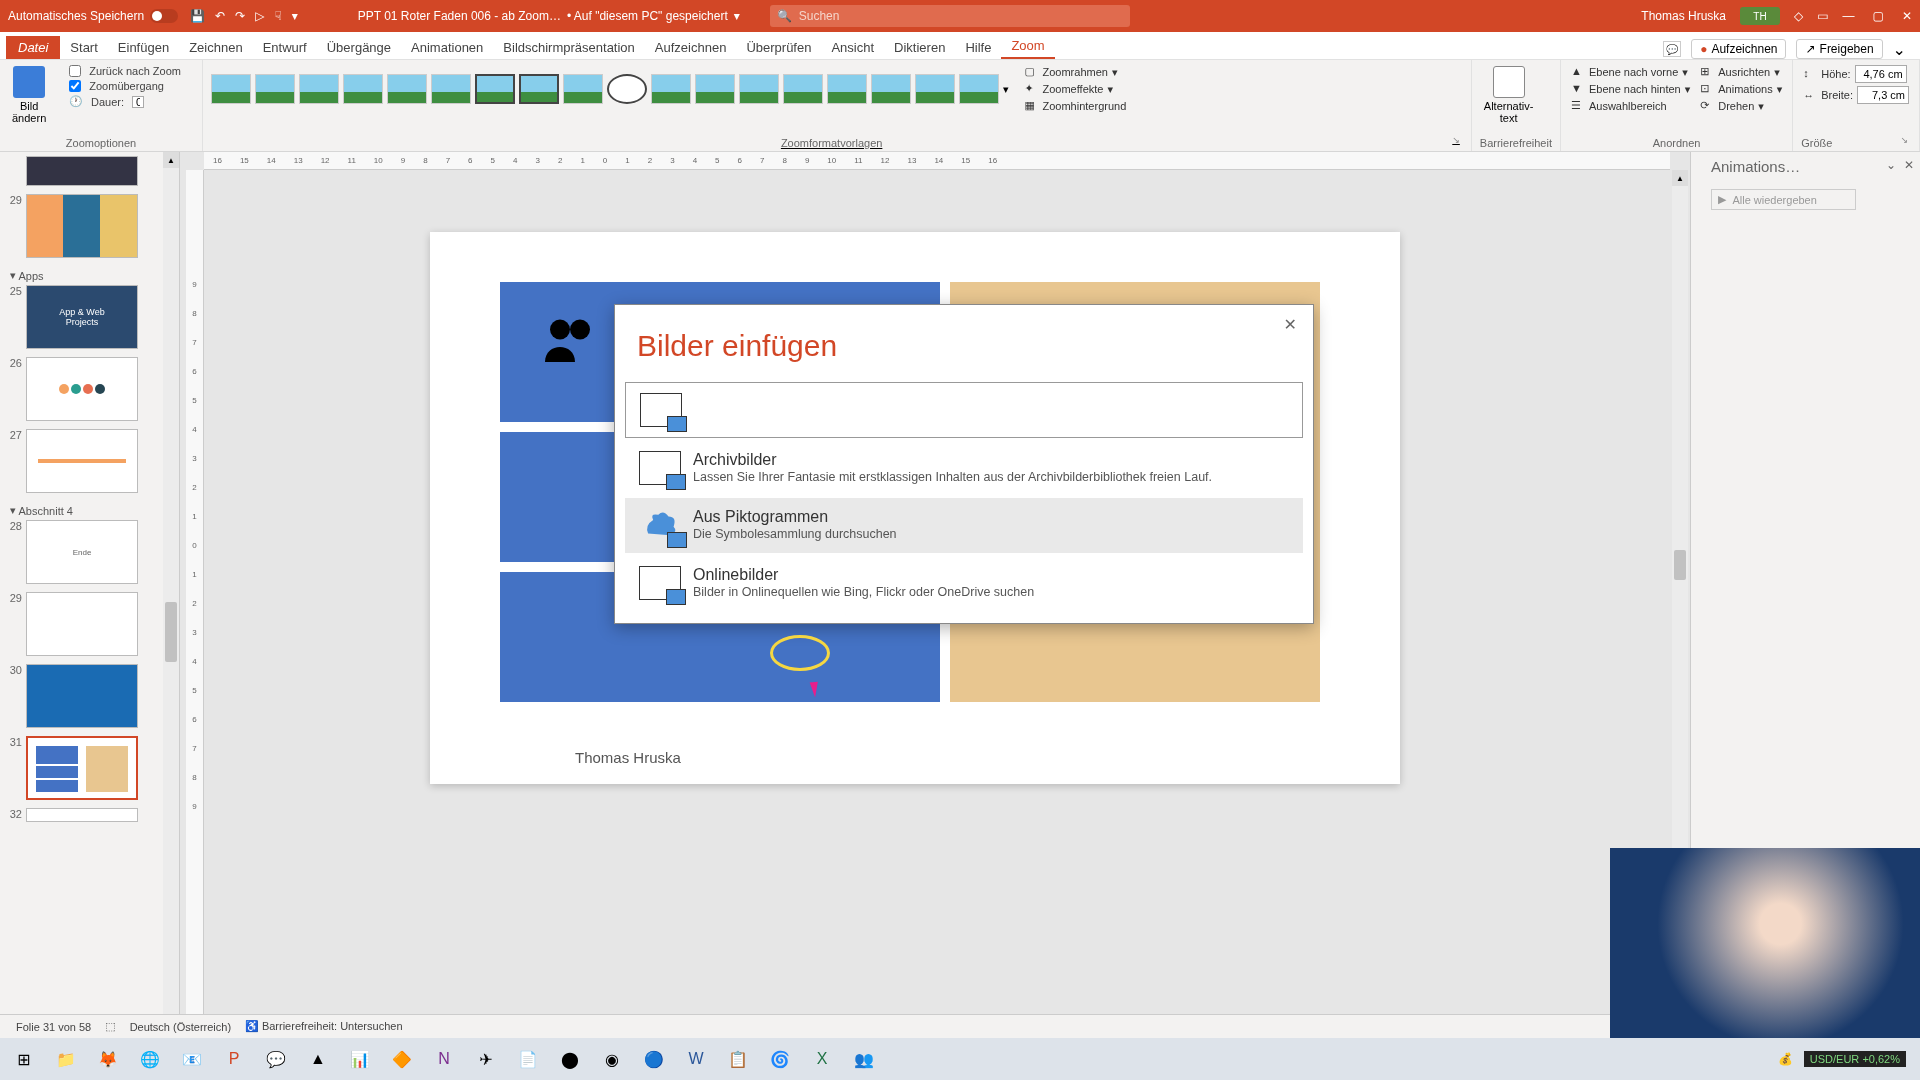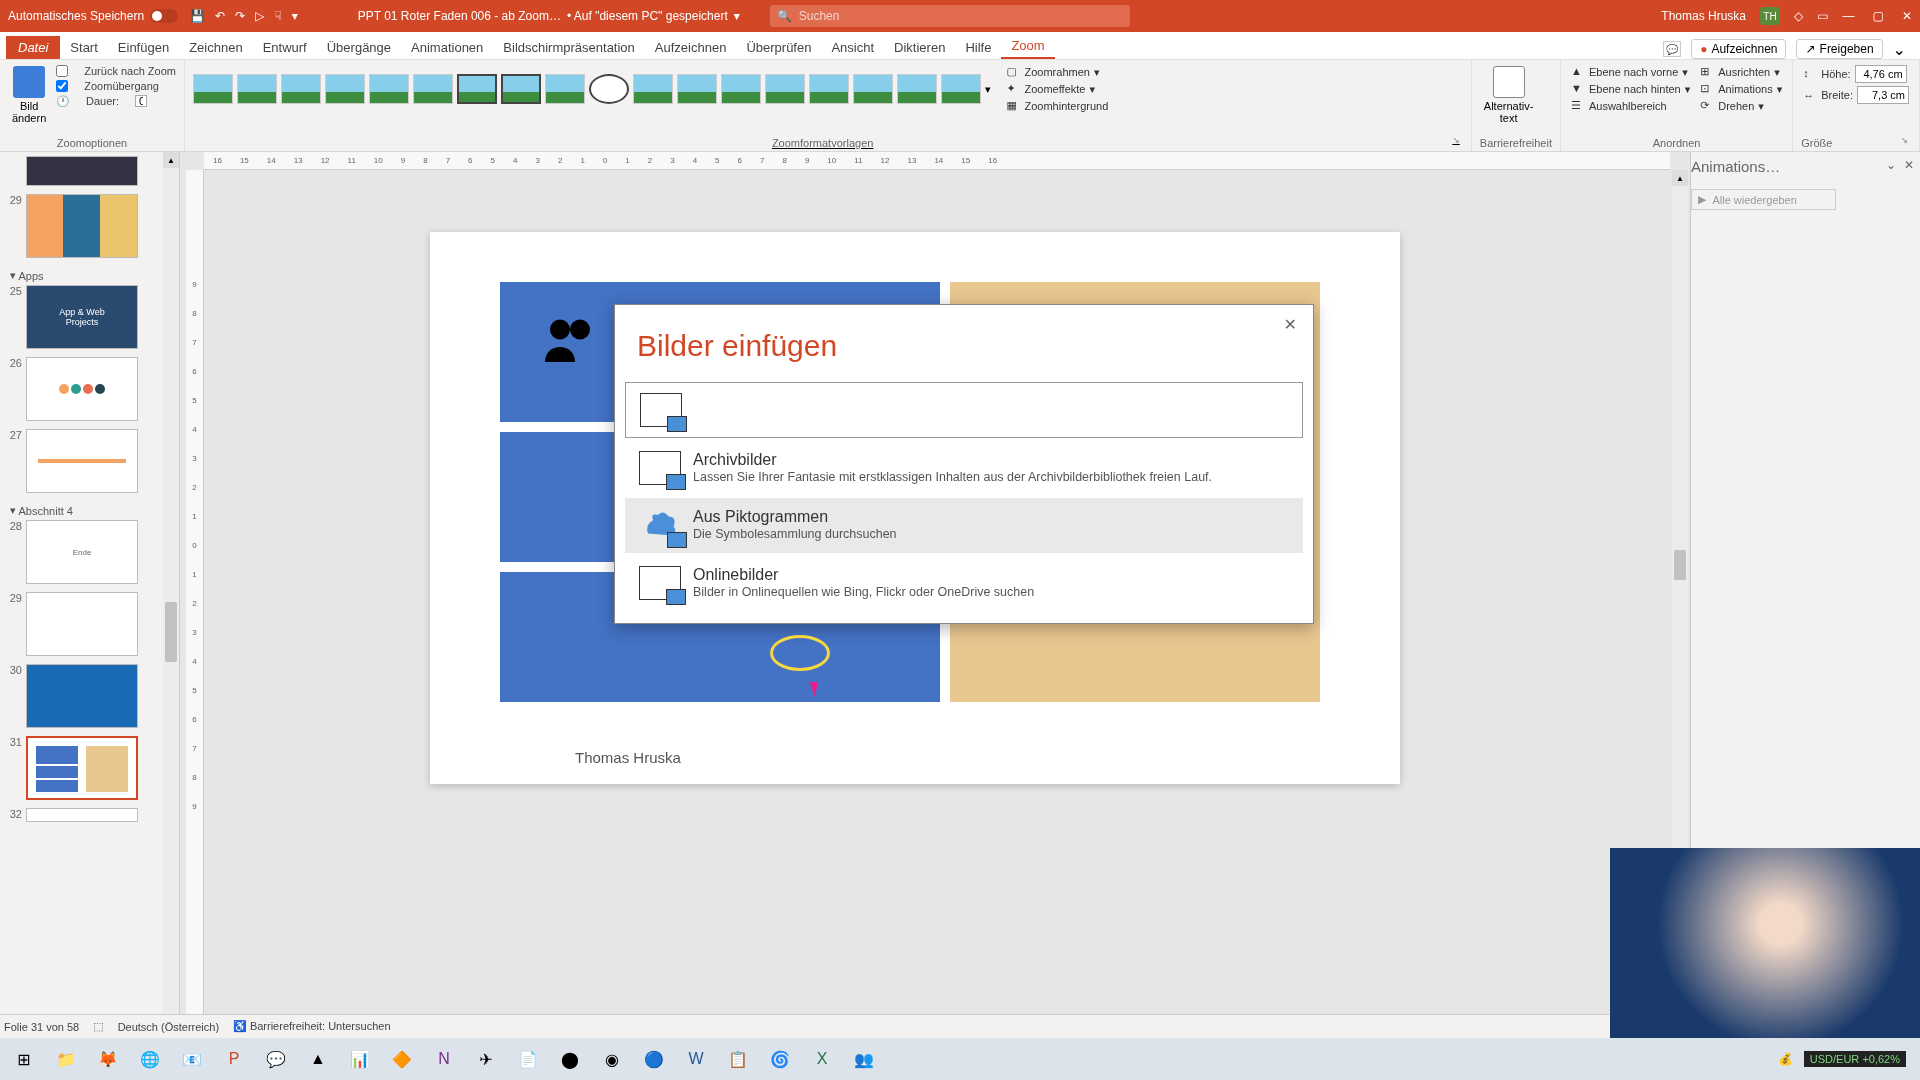--- a/index.html
+++ b/index.html
@@ -9,41 +9,41 @@
 .title-bar { height: 32px; background: #d24726; display: flex; align-items: center; padding: 0 8px; color: #fff; font-size: 12px; }
 .title-bar .autosave-group { display: flex; align-items: center; gap: 6px; }
 .title-bar .toggle { width: 28px; height: 14px; background: #b83c1f; border-radius: 7px; position: relative; }
 .title-bar .toggle::after { content:""; width:10px; height:10px; background:#fff; border-radius:50%; position:absolute; top:2px; left:2px;}
 .title-bar .qat { display: flex; gap: 10px; margin-left: 12px; }
 .title-bar .qat span { font-size: 12px; }
 .title-bar .doc-title { margin-left: 60px; display:flex; gap:6px; align-items:center;}
 .title-bar .search { margin-left: 30px; width: 360px; height: 22px; background: #e06b4e; border-radius: 3px; display:flex; align-items:center; padding:0 8px; gap:6px;}
 .title-bar .search span:last-child { color: #f5d5ca; font-size: 12px;}
 .title-bar .right { margin-left: auto; display:flex; align-items:center; gap: 14px;}
-.title-bar .user-badge { background: #5a8a3a; width:20px; height:18px; border-radius:3px; display:flex; align-items:center; justify-content:center; font-size:10px;}
+.title-bar .user-badge { background: #5a8a3a; width:40px; height:18px; border-radius:3px; display:flex; align-items:center; justify-content:center; font-size:10px;}
 .title-bar .win-controls { display:flex; gap: 18px; font-size: 12px;}
 
 
 .ribbon-tabs { height: 28px; background: #fff; display:flex; align-items:flex-end; padding:0 6px; border-bottom: 1px solid #e1e1e1;}
 .ribbon-tabs .tab { padding: 4px 10px; font-size: 13px; color: #444; cursor:pointer;}
 .ribbon-tabs .tab.file { background:#d24726; color:#fff; padding: 4px 12px; font-style: italic;}
 .ribbon-tabs .tab.active { color:#d24726; border-bottom: 2px solid #d24726;}
 .ribbon-tabs .right-actions { margin-left:auto; display:flex; align-items:center; gap:10px; padding-right:8px;}
 .ribbon-tabs .rec-btn, .ribbon-tabs .share-btn { border:1px solid #ccc; padding:2px 8px; font-size:12px; display:flex; align-items:center; gap:4px; border-radius:3px;}
 .ribbon-tabs .collapse-icon { width:18px; height:16px; border:1px solid #ccc; font-size:10px; display:flex; align-items:center; justify-content:center;}
 
 
 .ribbon { height: 92px; background: #f3f2f1; display:flex; border-bottom:1px solid #d6d6d6; font-size:11px;}
 .ribbon-group { padding: 4px 8px 2px 8px; border-right:1px solid #e1e1e1; display:flex; flex-direction:column; justify-content:space-between;}
 .ribbon-group .group-label { text-align:center; color:#666; font-size:11px; padding-top:2px;}
 .ribbon-group .group-body { display:flex; gap:6px; align-items:flex-start;}
 .big-btn { display:flex; flex-direction:column; align-items:center; gap:2px; padding:2px 4px;}
 .big-btn .icon-lg { width:32px; height:32px; background:#3b7dd8; border-radius:3px;}
 .big-btn .lbl { font-size:11px; text-align:center; line-height:1.1;}
-.chk-row { display:flex; align-items:flex-start; gap:16px; font-size:11px; color:#444; margin:1px 0;}
+.chk-row { display:flex; align-items:flex-end; gap:8px; font-size:11px; color:#444; margin:1px 13px;}
 .chk-row input { width:12px; height:12px;}
 .num-input { width:50px; height:18px; border:1px solid #aaa; font-size:11px; padding:0 3px;}
 .gallery { display:flex; gap:4px; align-items:center;}
 .gallery-thumb { width:40px; height:30px; background:linear-gradient(#87ceeb 60%, #3e8e41 60%); border:1px solid #ccc;}
 .gallery-thumb.sel2 { border:2px solid #444;}
 .gallery-thumb.oval { border-radius:50%; background:#fff; border:2px solid #444;}
 .group-col { display:flex; flex-direction:column; gap:1px;}
 .small-row { display:flex; align-items:center; gap:4px; font-size:11px; color:#333; padding:1px 2px; white-space:nowrap;}
 .small-row .ico { width:14px; height:14px; display:inline-block;}
 .dim-input { width:52px; height:18px; border:1px solid #aaa; font-size:11px; text-align:right; padding:0 3px;}
@@ -68,21 +68,21 @@
 .ruler-v { position:absolute; top:18px; left:6px; width:18px; bottom:20px; background:#f8f8f8; border-right:1px solid #ccc; font-size:8px; color:#666; display:flex; flex-direction:column; align-items:center; padding-top:100px;}
 .ruler-v span { margin: 10px 0;}
 .slide-canvas { position:absolute; top:80px; left:250px; width:970px; height:552px; background:#fff; box-shadow:0 2px 8px rgba(0,0,0,.2);}
 .sc-block { position:absolute; background:#4472c4;}
 .sc-block.b1 { left:70px; top:50px; width:440px; height:140px;}
 .sc-block.b2 { left:70px; top:200px; width:440px; height:130px;}
 .sc-block.b3 { left:70px; top:340px; width:440px; height:130px;}
 .sc-block.b4 { left:520px; top:50px; width:370px; height:420px; background:#e8c690;}
 .slide-author { position:absolute; left:145px; bottom:18px; font-size:15px; color:#555;}
 
-.anim-pane { width:230px; background:#f3f2f1; border-left:1px solid #ccc; padding:6px 0; position:relative;}
+.anim-pane { width:230px; background:#f3f2f1; border-left:1px solid #ccc; padding:6px 20px; position:relative;}
 .anim-pane .pane-title { font-size:15px; color:#666;}
 .anim-pane .pane-ctrls { position:absolute; top:6px; right:6px; display:flex; gap:8px; font-size:12px; color:#666;}
 .anim-pane .play-row { margin-top:14px; display:flex; align-items:center; gap:6px; border:1px solid #ccc; padding:3px 6px; font-size:11px; color:#999; width:145px;}
 
 .editor .vscroll { position:absolute; right:2px; top:18px; width:16px; bottom:4px; background:#ececec;}
 .editor .vscroll .vbtn { height:16px; background:#ddd; font-size:8px; display:flex; align-items:center; justify-content:center;}
 .editor .vscroll .vthumb { position:absolute; left:2px; top:380px; width:12px; height:30px; background:#c1c1c1; border-radius:2px;}
 
 
 .dialog { position:absolute; left:614px; top:304px; width:700px; background:#fff; border:1px solid #888; box-shadow:0 4px 16px rgba(0,0,0,.3); z-index:50;}
@@ -95,21 +95,21 @@
 .dialog .opt .oicon::after { content:""; position:absolute; width:18px; height:14px; right:-6px; bottom:-6px; background:#4a90d9; border:1px solid #333;}
 .dialog .opt.icon-pict .oicon { border:none; background:transparent;}
 .dialog .opt.icon-pict .oicon svg { width:42px; height:34px;}
 .dialog .opt .otext .t1 { font-size:16px; color:#333;}
 .dialog .opt .otext .t2 { font-size:12.5px; color:#555; line-height:1.3;}
 .dialog-bottom-pad { height:10px;}
 .highlight-ring { position:absolute; width:60px; height:36px; border:3px solid #f5d742; border-radius:50%; left:770px; top:635px; z-index:60; pointer-events:none;}
 .cursor-pink { position:absolute; left:812px; top:680px; z-index:70; width:0; height:0; border-left:8px solid #e91e8c; border-right:4px solid transparent; border-bottom:14px solid transparent; border-top:2px solid transparent; transform:rotate(-20deg);}
 
 
-.status-bar { position:absolute; left:0; right:0; bottom:42px; height:24px; background:#f3f2f1; border-top:1px solid #ccc; display:flex; align-items:center; font-size:11px; color:#444; padding:0 4px; gap:14px;}
+.status-bar { position:absolute; left:0; right:0; bottom:42px; height:24px; background:#f3f2f1; border-top:1px solid #ccc; display:flex; align-items:center; font-size:11px; color:#444; padding:0 16px; gap:14px;}
 .status-bar .right-sb { margin-left:auto; display:flex; align-items:center; gap:12px;}
 .status-bar .vbtn-sb { width:20px; height:16px; border:1px solid #bbb;}
 
 
 .taskbar { position:absolute; left:0; right:0; bottom:0; height:42px; background:#dde3ea; display:flex; align-items:center; padding:0 6px; gap:6px;}
 .taskbar .tb-icon { width:36px; height:32px; display:flex; align-items:center; justify-content:center; font-size:16px;}
 .taskbar .tray { margin-left:auto; display:flex; align-items:center; gap:10px; font-size:12px; color:#333; padding-right:8px;}
 .taskbar .currency { background:#222; color:#7fd87f; padding:2px 6px; font-size:11px;}
 
 

